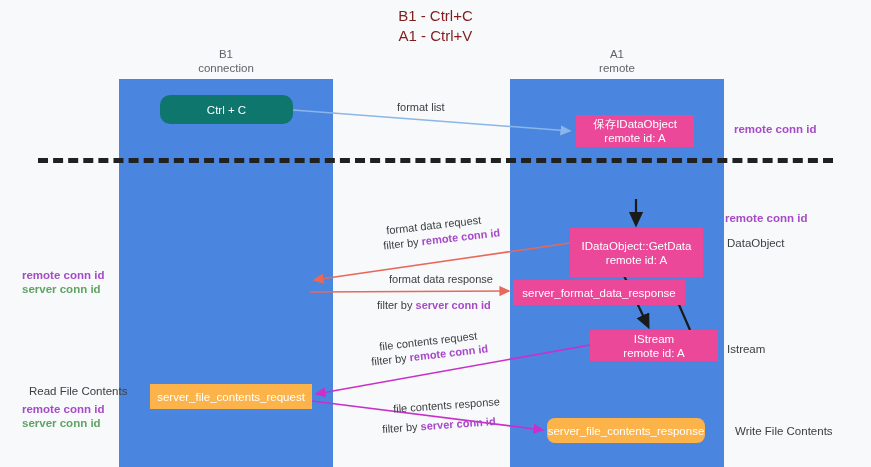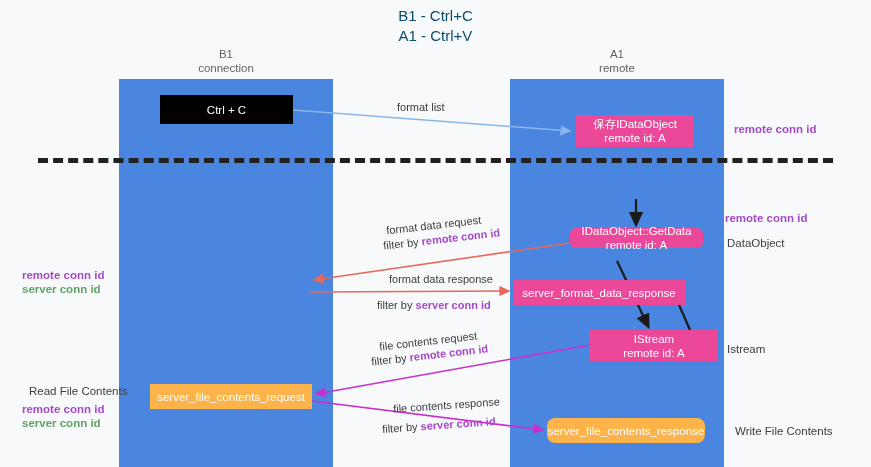--- a/index.html
+++ b/index.html
@@ -11,48 +11,48 @@
   }
   .stage{position:absolute;inset:0;}
   .abs{position:absolute;}
 
   
   .lane{position:absolute;background:#4a86e0;}
   #lane-b1{left:119px;top:79px;width:214px;height:388px;}
   #lane-a1{left:510px;top:79px;width:214px;height:388px;}
 
   
-  #title{left:0;top:6px;width:871px;text-align:center;font-size:15px;line-height:20px;color:#0c4a6e;}
+  #title{left:0;top:6px;width:871px;text-align:center;font-size:15px;line-height:20px;color:#7f1d1d;}
 
   
   .lane-head{position:absolute;text-align:center;font-size:11.5px;line-height:14px;color:#5f6368;}
   #head-b1{left:119px;top:47px;width:214px;}
   #head-a1{left:510px;top:47px;width:214px;}
 
   
   #divider{
     left:38px;top:158px;width:795px;height:0;
     border-top:5px dashed #212121;
   }
 
   
   .node{
     position:absolute;box-sizing:border-box;
     display:flex;flex-direction:column;align-items:center;justify-content:center;
     color:#ffffff;font-size:11.5px;line-height:14px;text-align:center;
     z-index:6;
   }
-  .green{background:#000000;}
+  .green{background:#0f766e;border-radius:10px;}
   .orange{background:#ec4899;}
   .orange.bright{background:#fcb34a;}
 
   #node-ctrlc{left:160px;top:95px;width:133px;height:29px;}
   #node-save-idataobject{left:576px;top:115px;width:118px;height:32px;}
   #node-ctrlv{left:578px;top:172px;width:116px;height:27px;}
-  #node-getdata{left:570px;top:228px;width:133px;height:20px;border-radius:6px;}
+  #node-getdata{left:570px;top:228px;width:133px;height:49px;}
   #node-sfdreq{left:152px;top:268px;width:158px;height:26px;}
   #node-sfdresp{left:513px;top:280px;width:172px;height:25px;}
   #node-istream{left:590px;top:330px;width:128px;height:31px;}
   #node-sfcreq{left:150px;top:384px;width:162px;height:25px;}
   #node-sfcresp{left:547px;top:418px;width:158px;height:25px;border-radius:8px;}
 
   
   .side{position:absolute;font-size:11.5px;line-height:14px;}
   .purple{color:#a64ac9;font-weight:bold;}
   .green-txt{color:#5fa463;font-weight:bold;}

